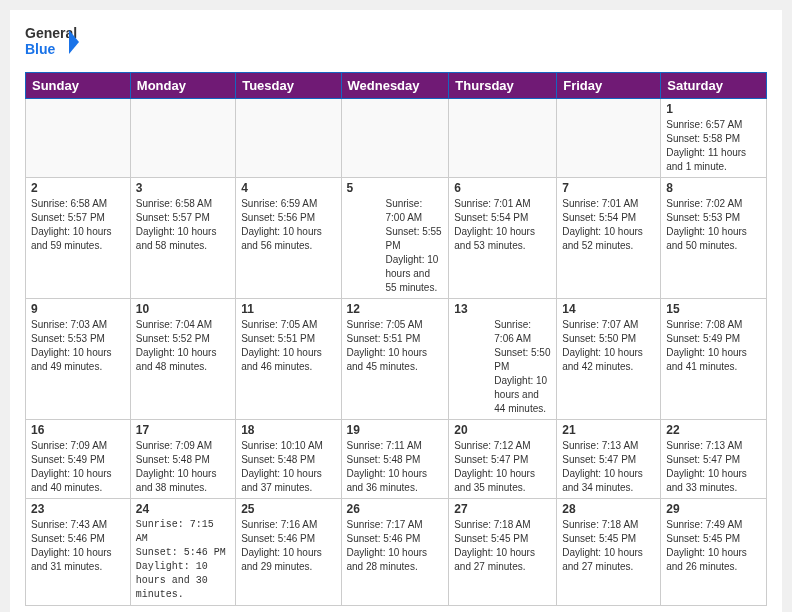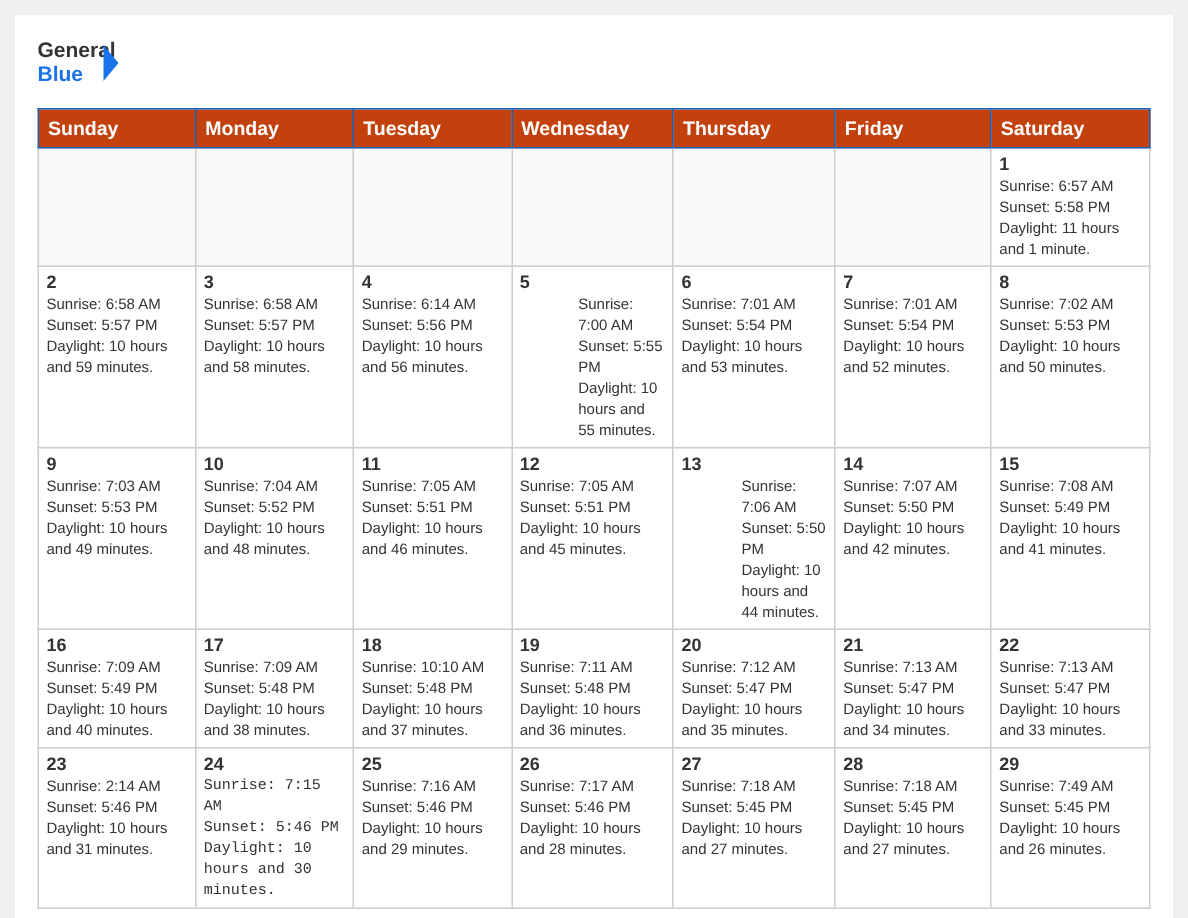--- a/index.html
+++ b/index.html
@@ -38,21 +38,21 @@
     .location {
       font-size: 16px;
       color: #555;
     }
     .calendar {
       width: 100%;
       border-collapse: collapse;
       border: 1px solid #ccc;
     }
     .calendar th {
-      background: #c2410c;
+      background: #701a75;
       color: white;
       text-align: left;
       padding: 5px 6px;
       font-size: 13px;
       font-weight: bold;
       border: 1px solid #1565c0;
       margin-left: 12px;
     }
     .calendar td {
       vertical-align: top;
@@ -142,21 +142,21 @@
             <div class="cell-content">
               <span class="day-num">3</span>
               <div class="day-info" style="white-space: pre-line;">Sunrise: 6:58 AM
 Sunset: 5:57 PM
 Daylight: 10 hours and 58 minutes.</div>
             </div>
           </td>
           <td>
             <div class="cell-content">
               <span class="day-num">4</span>
-              <div class="day-info" style="white-space: pre-line;">Sunrise: 6:14 AM
+              <div class="day-info" style="white-space: pre-line;">Sunrise: 6:59 AM
 Sunset: 5:56 PM
 Daylight: 10 hours and 56 minutes.</div>
             </div>
           </td>
           <td>
             <div class="cell-content">
               <span class="day-num">5</span>
               <div class="day-info" style="white-space: pre-line; margin-left: 39px;">Sunrise: 7:00 AM
 Sunset: 5:55 PM
 Daylight: 10 hours and 55 minutes.</div>
@@ -300,21 +300,21 @@
               <div class="day-info" style="white-space: pre-line;">Sunrise: 7:13 AM
 Sunset: 5:47 PM
 Daylight: 10 hours and 33 minutes.</div>
             </div>
           </td>
         </tr>
         <tr>
           <td>
             <div class="cell-content">
               <span class="day-num">23</span>
-              <div class="day-info" style="white-space: pre-line;">Sunrise: 2:14 AM
+              <div class="day-info" style="white-space: pre-line;">Sunrise: 7:43 AM
 Sunset: 5:46 PM
 Daylight: 10 hours and 31 minutes.</div>
             </div>
           </td>
           <td>
             <div class="cell-content">
               <span class="day-num">24</span>
               <div class="day-info" style="white-space: pre-line; font-family: Liberation Mono, monospace;">Sunrise: 7:15 AM
 Sunset: 5:46 PM
 Daylight: 10 hours and 30 minutes.</div>

